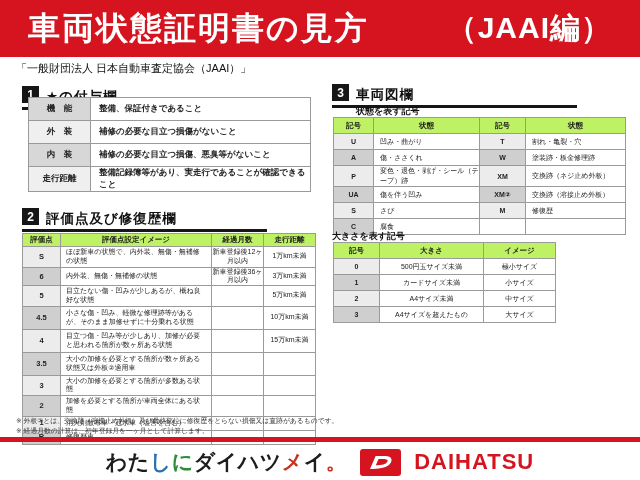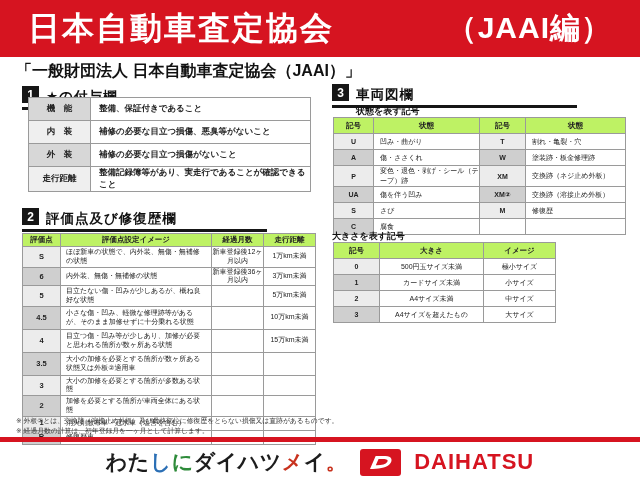--- a/index.html
+++ b/index.html
@@ -5,21 +5,21 @@
   * { margin:0; padding:0; box-sizing:border-box; }
   html,body { background:#fff; }
   body { font-family:"Liberation Sans","DejaVu Sans",sans-serif; }
   #page { position:relative; width:640px; height:480px; background:#ffffff; overflow:hidden; }
 
   
   #header-bar { position:absolute; top:0; left:0; width:640px; height:57px; background:#d61420;
     display:flex; align-items:center; justify-content:space-between; padding:0 28px; }
   #header-bar .h-title { color:#fff; font-size:32px; font-weight:bold; letter-spacing:2px; }
   #header-bar .h-edition { color:#fff; font-size:30px; font-weight:bold; letter-spacing:1px; }
-  #subtitle { position:absolute; top:61px; left:16px; font-size:16px; font-weight:bold; color:#111; }
+  #subtitle { position:absolute; top:61px; left:16px; font-size:11px; font-weight:normal; color:#111; }
 
   
   .sec-header { position:absolute; display:flex; align-items:flex-end; gap:7px;
     border-bottom:3px solid #161616; padding-bottom:4px; width:245px; }
   .sec-badge { width:17px; height:17px; background:#161616; color:#fff; font-size:12px; font-weight:bold;
     display:flex; align-items:center; justify-content:center; flex:0 0 auto; }
   .sec-title { font-size:13.5px; font-weight:bold; letter-spacing:1px; color:#111; line-height:1; }
   #sec1-header { top:86px; left:22px; }
   #sec2-header { top:208px; left:22px; }
   #sec3-header { top:84px; left:332px; }
@@ -86,42 +86,42 @@
   #brand-logo-box { width:41px; height:27px; background:#d61420; border-radius:3px;
     display:flex; align-items:center; justify-content:center; flex:0 0 auto; }
   #brand-wordmark { color:#d61420; font-size:22px; font-weight:bold; letter-spacing:1px; }
 </style>
 </head>
 <body>
 
 <div id="page">
 
   <div id="header-bar">
-    <span class="h-title">日本自動車査定協会</span>
+    <span class="h-title">車両状態証明書の見方</span>
     <span class="h-edition">（JAAI編）</span>
   </div>
   <div id="subtitle">「一般財団法人 日本自動車査定協会（JAAI）」</div>
 
   <div class="sec-header" id="sec1-header">
     <span class="sec-badge">1</span>
     <span class="sec-title">★の付与欄</span>
   </div>
   <table id="table1" class="tbl">
     <tbody>
       <tr>
         <td class="t1-label">機　能</td>
         <td class="t1-desc">整備、保証付きであること</td>
       </tr>
       <tr>
+        <td class="t1-label">外　装</td>
+        <td class="t1-desc">補修の必要な目立つ損傷がないこと</td>
+      </tr>
+      <tr>
         <td class="t1-label">内　装</td>
         <td class="t1-desc">補修の必要な目立つ損傷、悪臭等がないこと</td>
-      </tr>
-      <tr>
-        <td class="t1-label">外　装</td>
-        <td class="t1-desc">補修の必要な目立つ損傷がないこと</td>
       </tr>
       <tr>
         <td class="t1-label">走行距離</td>
         <td class="t1-desc">整備記録簿等があり、実走行であることが確認できること</td>
       </tr>
     </tbody>
   </table>
 
   <div class="sec-header" id="sec2-header">
     <span class="sec-badge">2</span>

